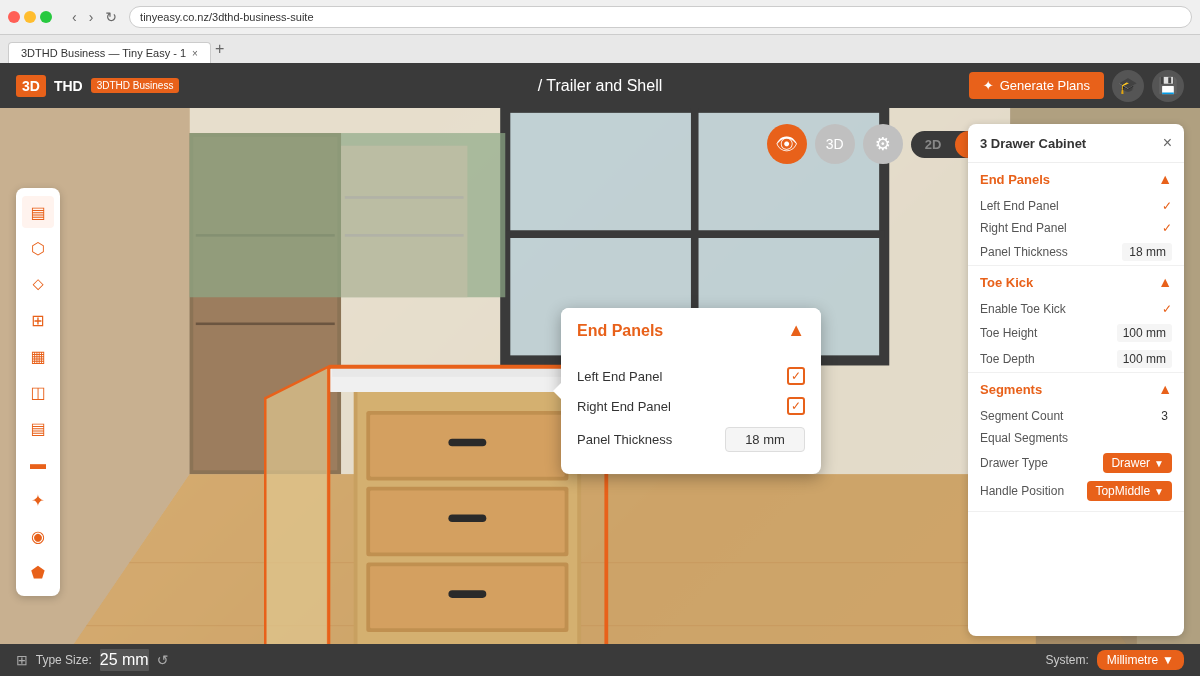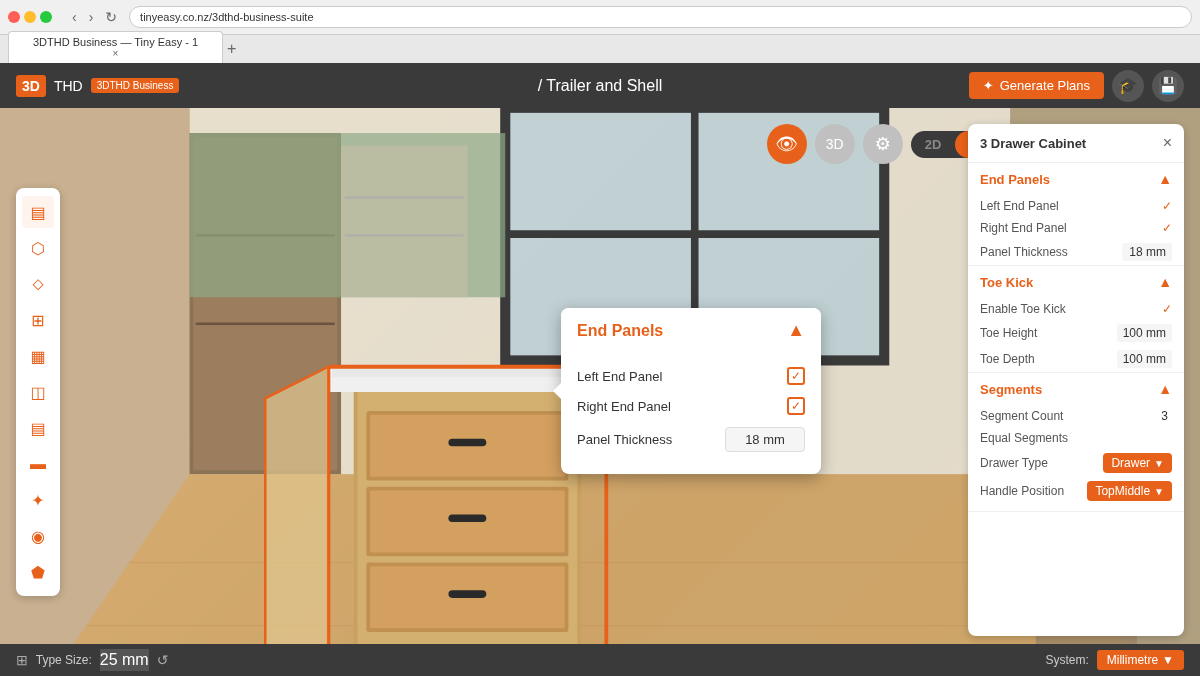--- a/index.html
+++ b/index.html
@@ -40,26 +40,26 @@
       height: 28px;
       display: flex;
       align-items: flex-end;
       padding: 0 8px;
     }
     .tab {
       background: white;
       border: 1px solid #ccc;
       border-bottom: none;
       border-radius: 4px 4px 0 0;
-      padding: 4px 24px;
+      padding: 4px 12px;
       font-size: 11px;
       display: flex;
       align-items: center;
+      gap: 6px;
       color: #333;
-      flex-direction: column;
     }
     .tab-close { color: #666; font-size: 10px; cursor: pointer; }
 
     
     .app-container {
       width: 1200px;
       height: 613px;
       display: flex;
       flex-direction: column;
       position: relative;
@@ -77,21 +77,21 @@
     }
     .logo-area { display: flex; align-items: center; gap: 8px; }
     .logo-3d {
       background: #e8611a;
       color: white;
       font-weight: bold;
       font-size: 14px;
       padding: 3px 6px;
       border-radius: 3px;
     }
-    .logo-thd { color: white; font-weight: normal; font-size: 14px; }
+    .logo-thd { color: white; font-weight: bold; font-size: 14px; }
     .business-badge {
       background: #e8611a;
       color: white;
       font-size: 10px;
       padding: 2px 6px;
       border-radius: 3px;
     }
     .nav-title {
       position: absolute;
       left: 50%;
@@ -372,21 +372,21 @@
       padding: 2px 0;
       border-radius: 1px;
       font-size: 16px;
     }
     .reset-icon { color: #aaa; font-size: 14px; cursor: pointer; }
     .system-area { display: flex; align-items: center; gap: 8px; color: #ccc; font-size: 12px; }
     .mm-dropdown {
       background: #e8611a;
       color: white;
       border: none;
-      border-radius: 3px;
+      border-radius: 8px;
       padding: 3px 10px;
       font-size: 12px;
       cursor: pointer;
       display: flex;
       align-items: center;
       gap: 4px;
     }
 
     
     .scene-canvas {

